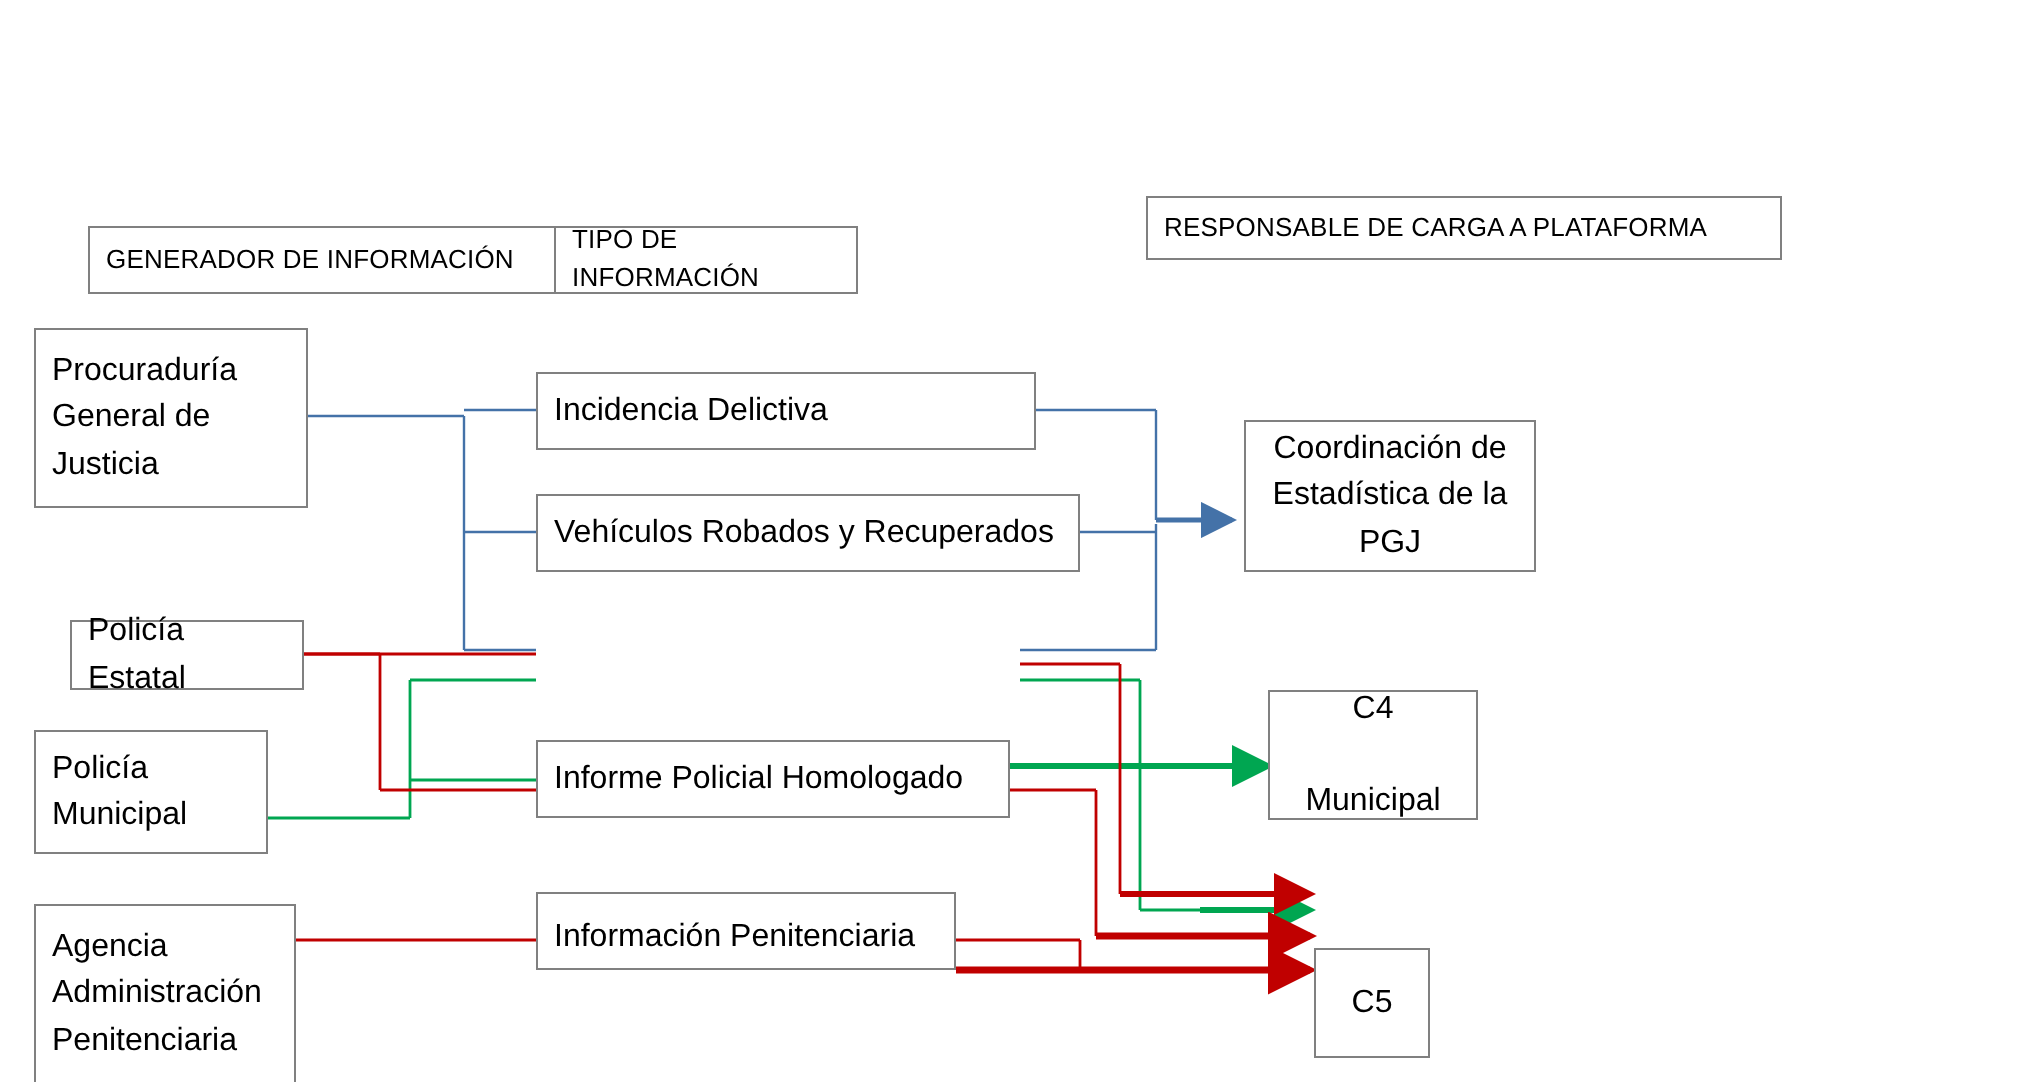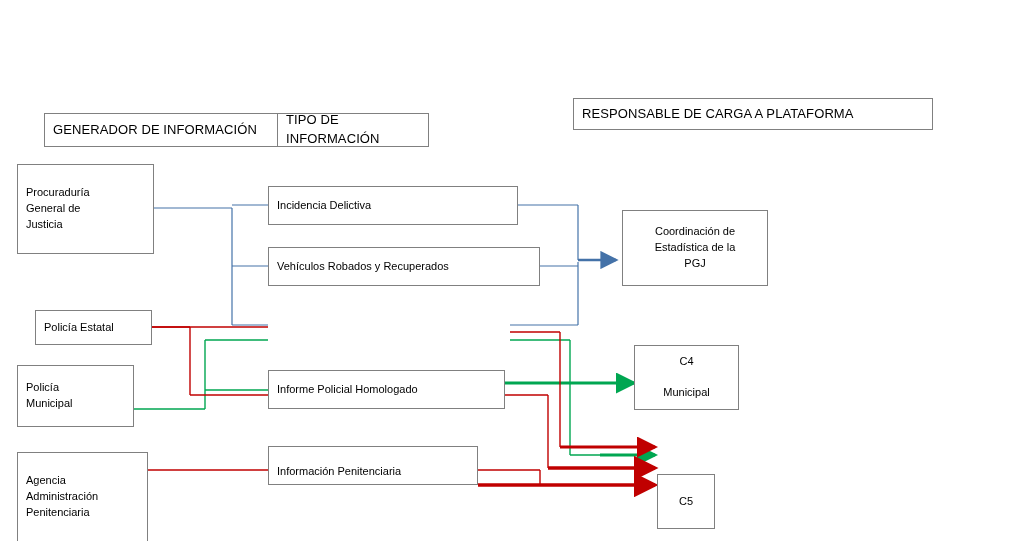--- a/index.html
+++ b/index.html
@@ -16,21 +16,21 @@
     overflow: hidden;
   }
   .box {
     position: absolute;
     box-sizing: border-box;
     border: 1px solid #808080;
     background: #ffffff;
     display: flex;
     align-items: center;
     padding: 4px 8px;
-    font-size: 11px;
+    font-size: 16px;
     color: #000000;
     line-height: 1.45;
     white-space: pre-line;
     z-index: 5;
   }
   .header-box {
     justify-content: flex-start;
     font-size: 13px;
     letter-spacing: 0.1px;
   }
@@ -109,21 +109,21 @@
     <path d="M548,468 L655,468" stroke="#c00000" stroke-width="3.5" fill="none" marker-end="url(#arrow-red)"></path>
     <path d="M478,485 L655,485" stroke="#c00000" stroke-width="3.5" fill="none" marker-end="url(#arrow-red)"></path>
   </svg>
 
   <div class="box header-box" style="left:6px; top:113px; width:240px; height:34px;margin-left:38px;">
     <span>GENERADOR DE INFORMACIÓN</span>
   </div>
   <div class="box header-box" style="left:277px; top:113px; width:152px; height:34px;">
     <span>TIPO DE INFORMACIÓN</span>
   </div>
-  <div class="box header-box" style="left:573px; top:98px; width:360px; height:32px;text-align:right;">
+  <div class="box header-box" style="left:573px; top:98px; width:318px; height:32px;text-align:right;">
     <span>RESPONSABLE DE CARGA A PLATAFORMA</span>
   </div>
 
   <div class="box" style="left:17px; top:164px; width:137px; height:90px;">
     <span>Procuraduría
 General de
 Justicia</span>
   </div>
   <div class="box" style="left:35px; top:310px; width:117px; height:35px;">
     <span>Policía Estatal</span>

